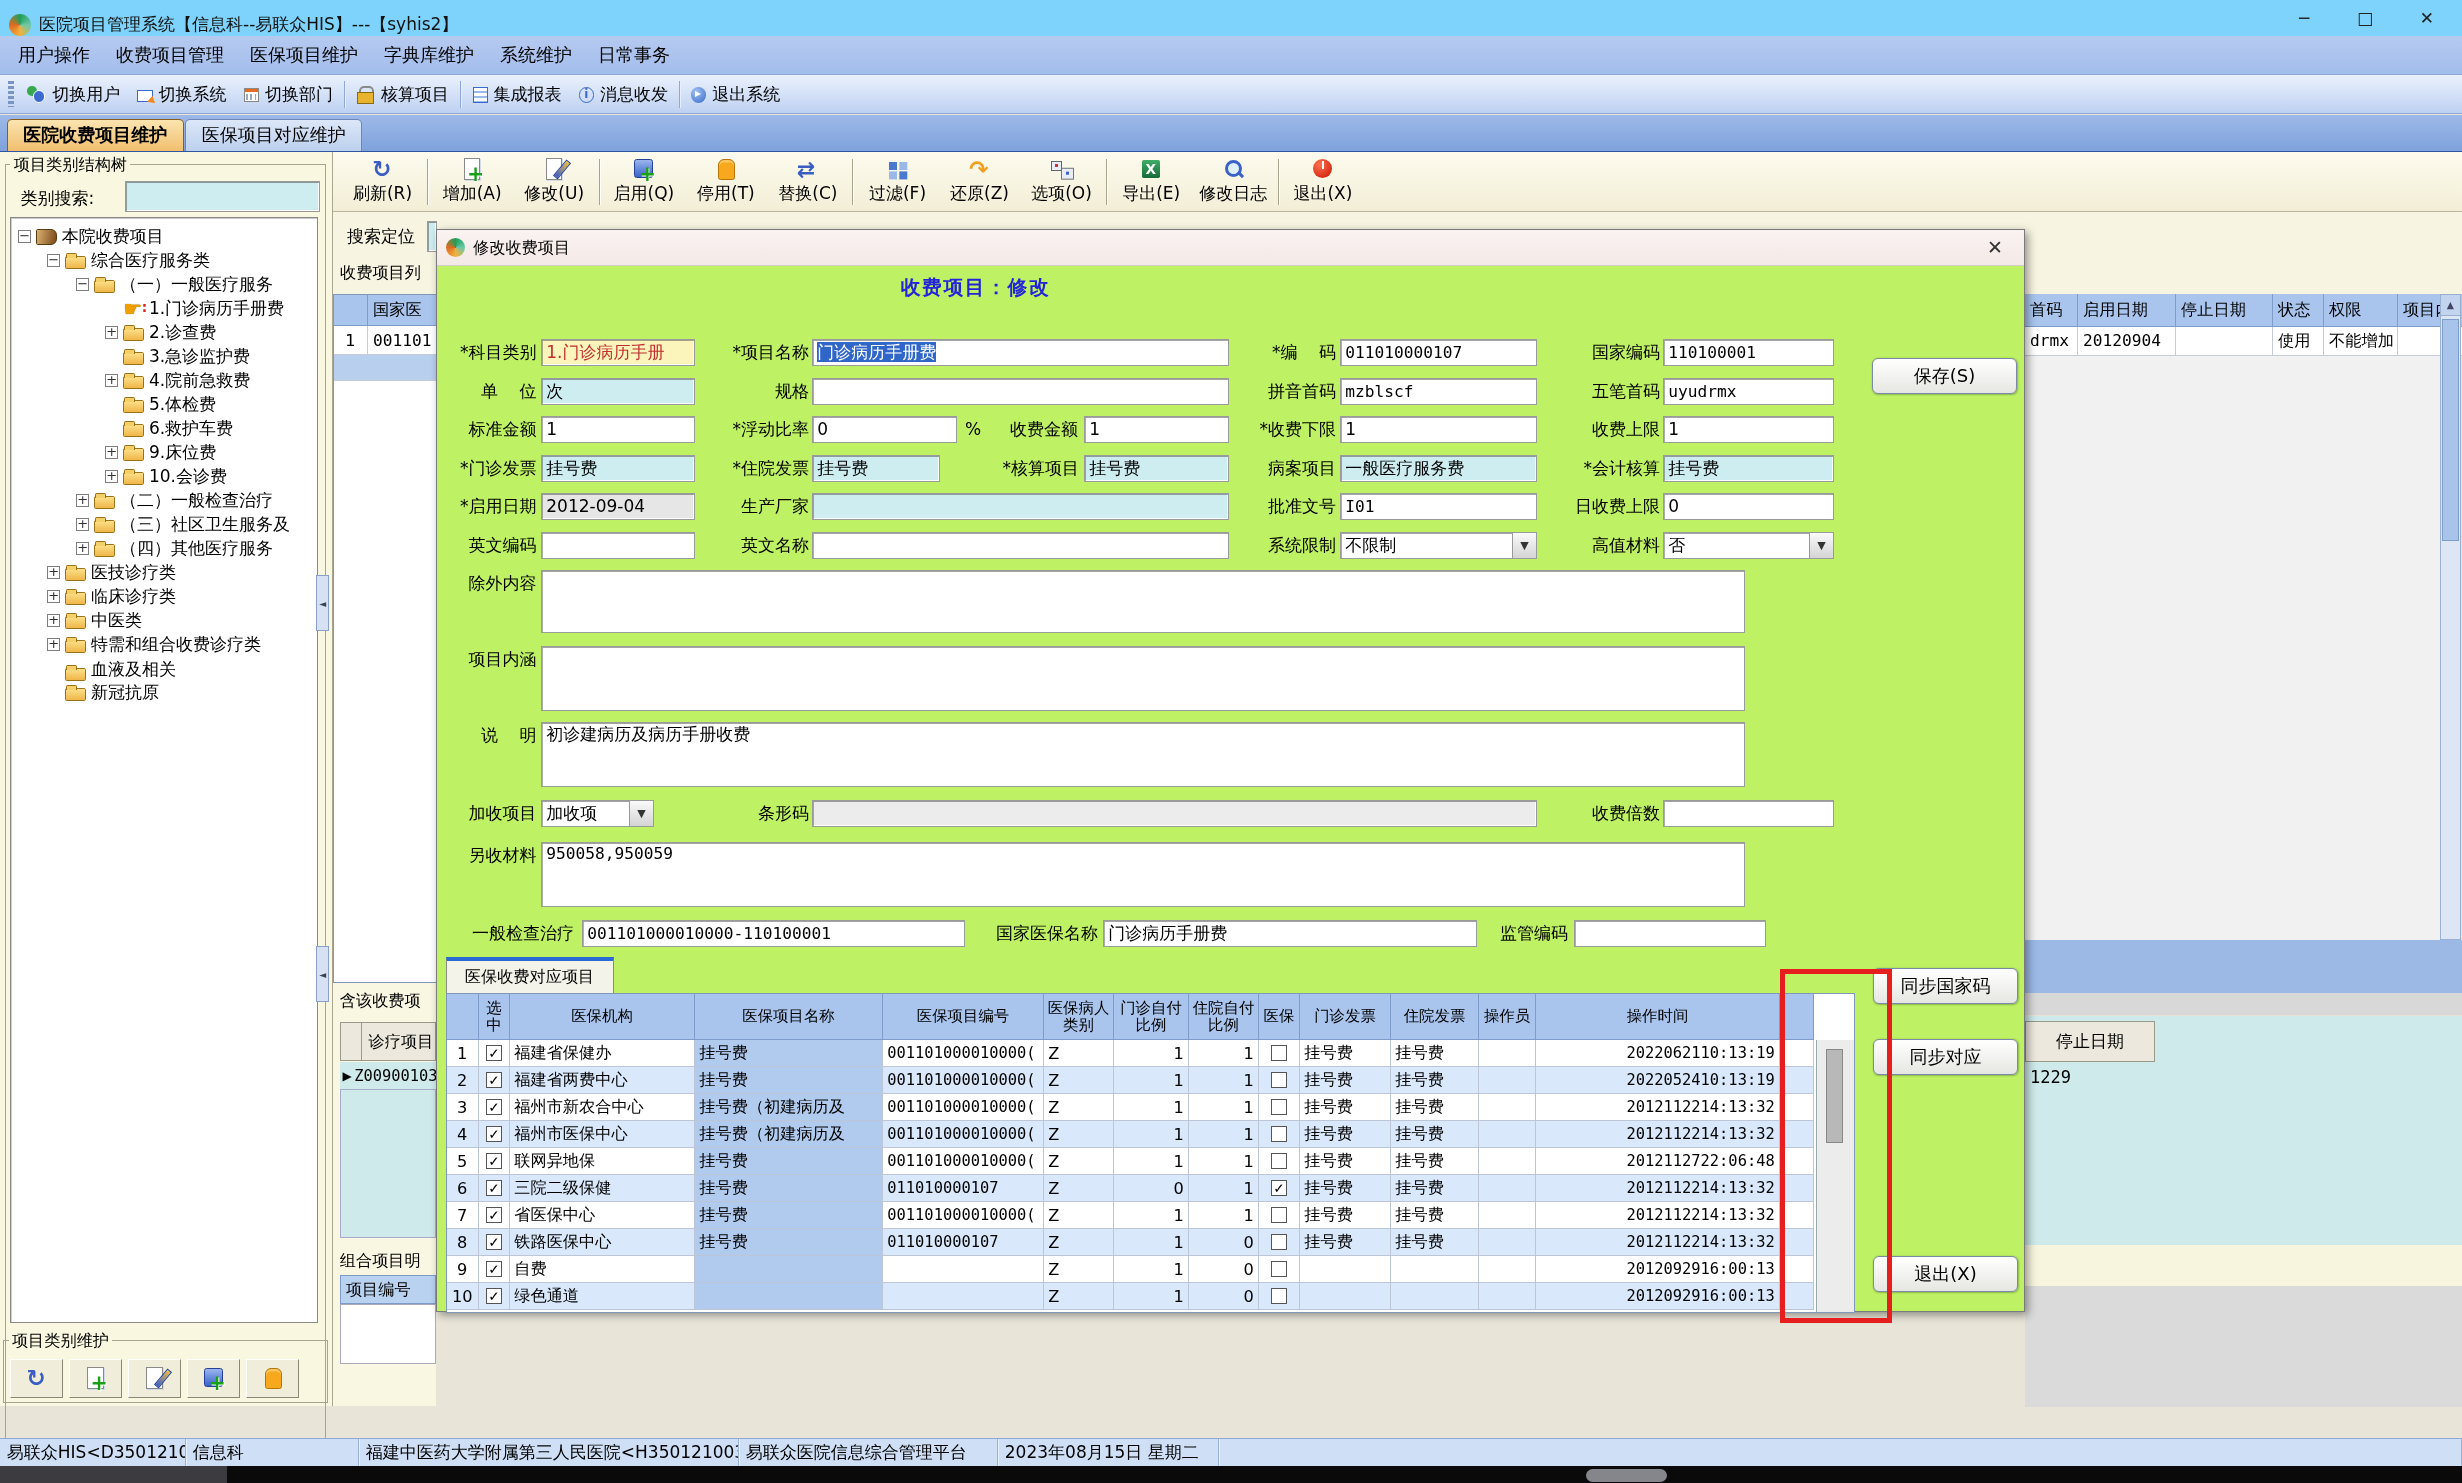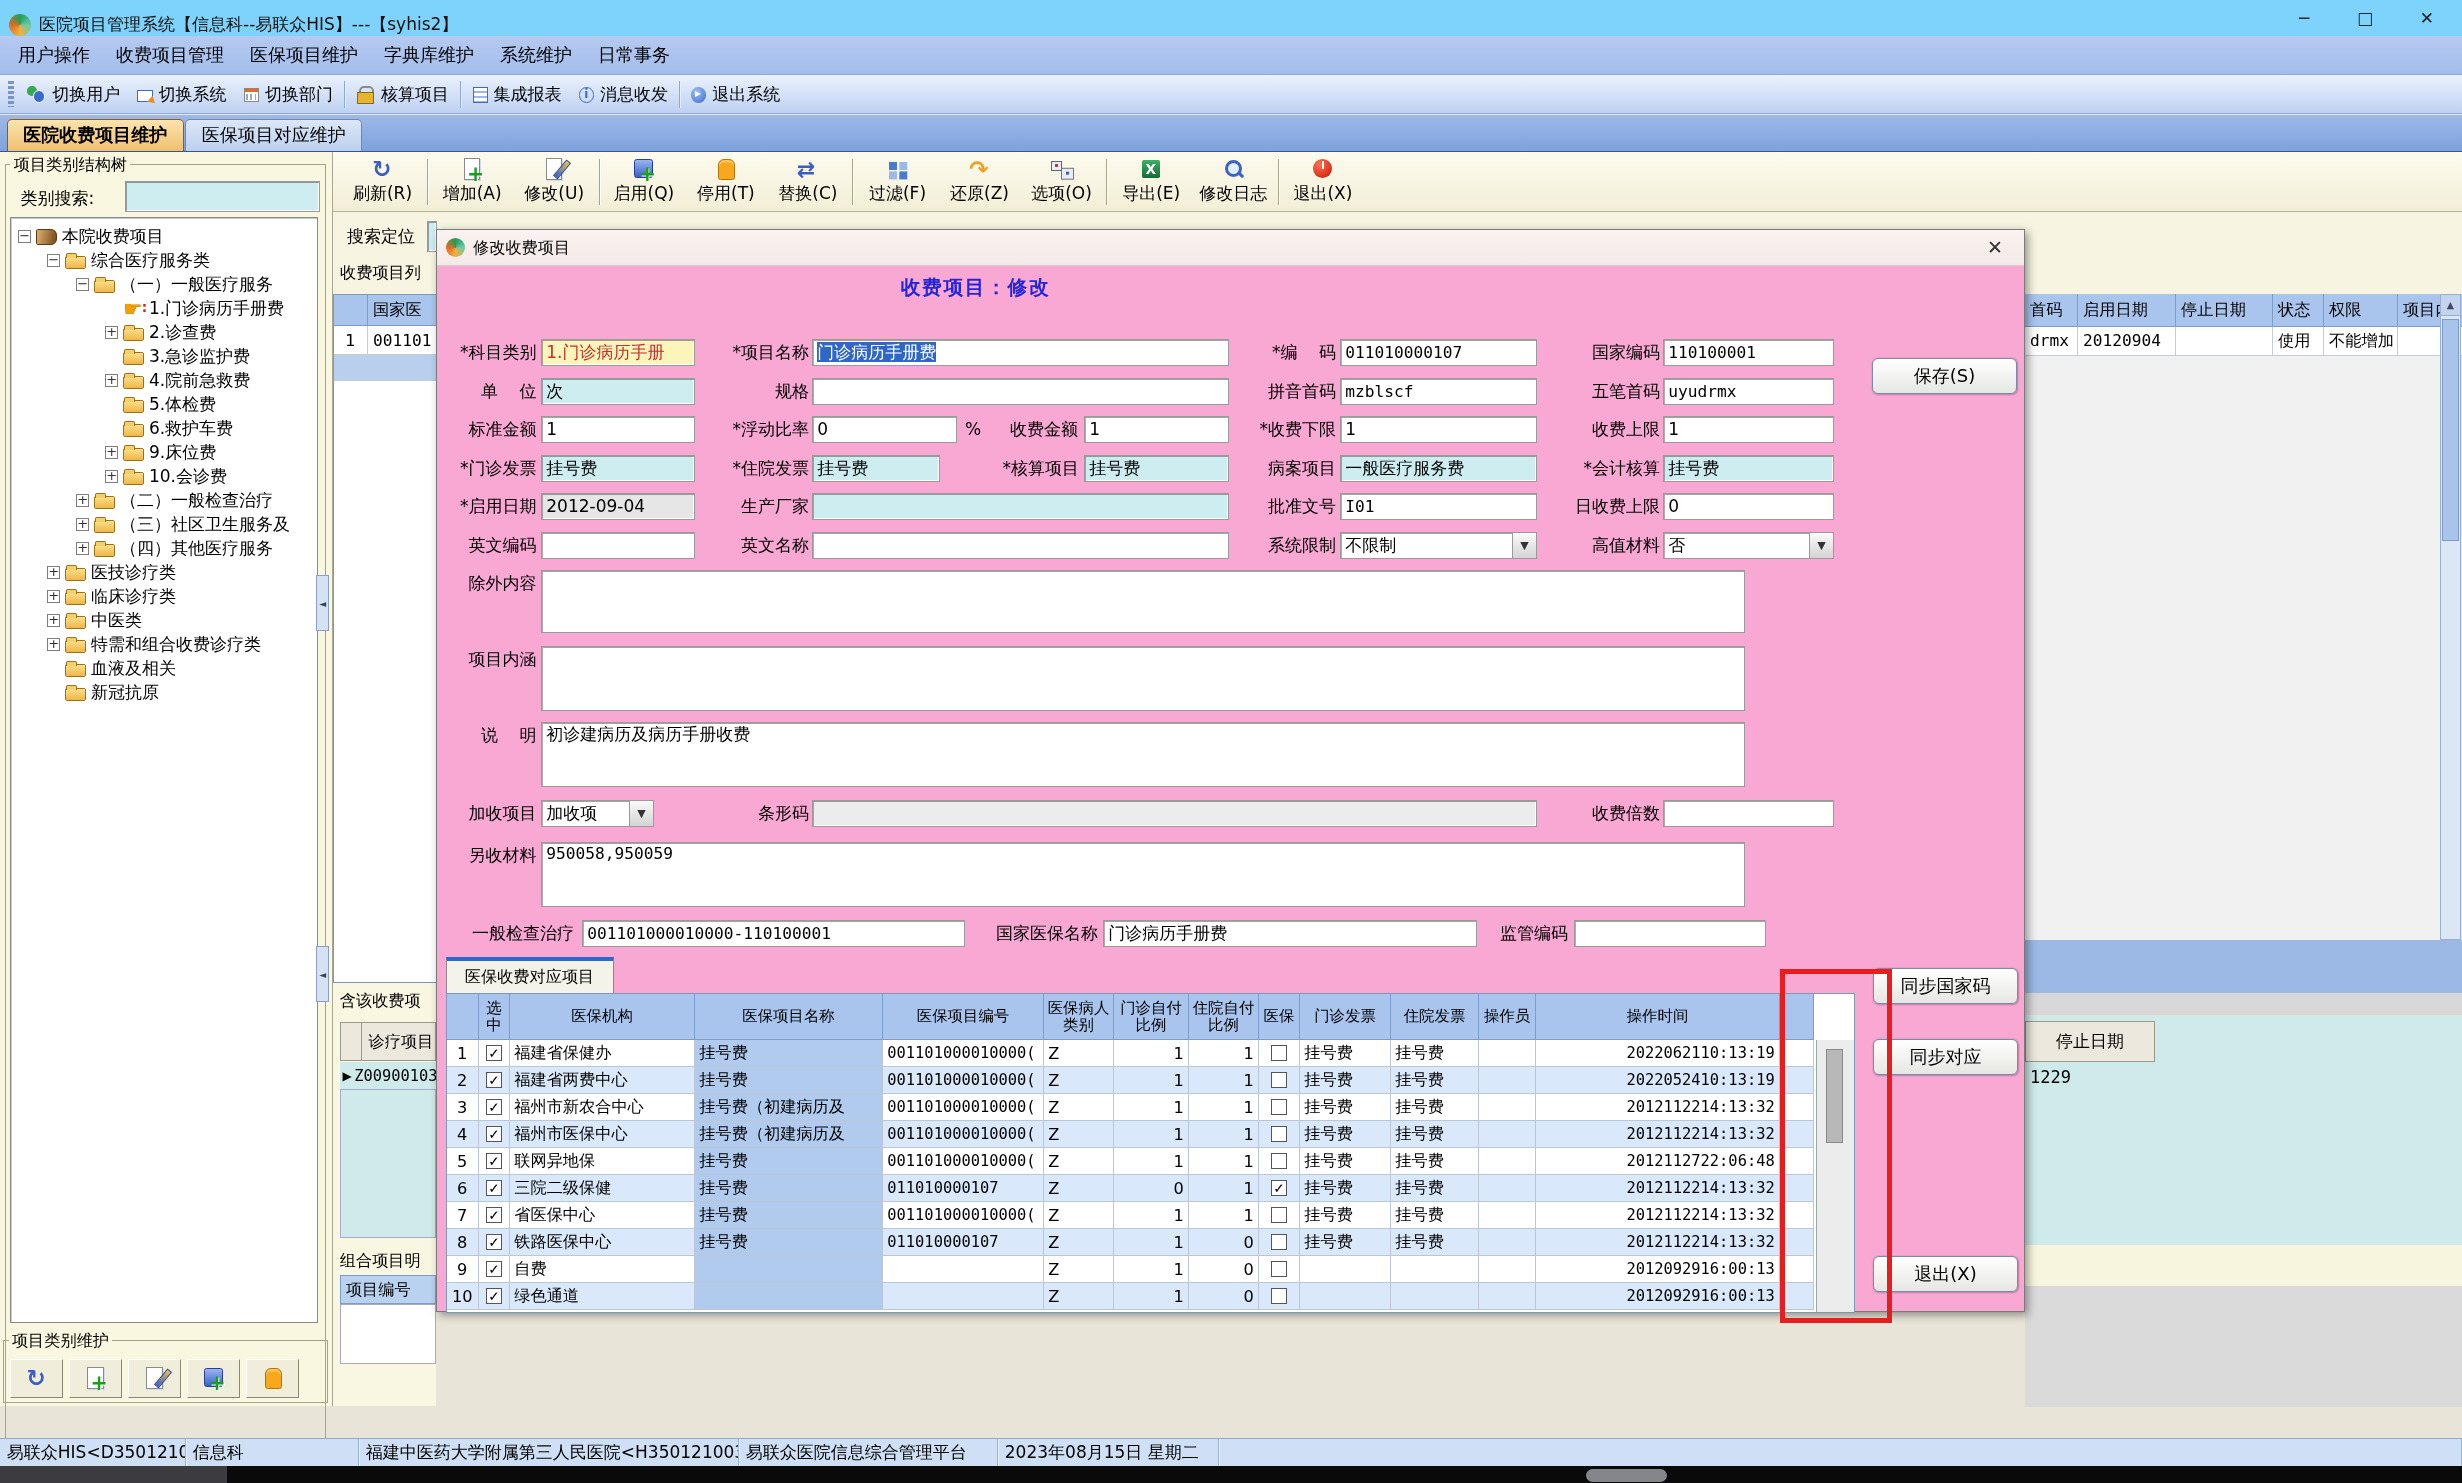--- a/index.html
+++ b/index.html
@@ -80,21 +80,21 @@
   .tico.book { background:linear-gradient(100deg,#d8b070,#7a4a1a); border:0.9px solid #5a3a10; height:16.2px; margin-top:0.9px; border-radius:1.7px 6px 6px 1.7px; }
   .tico.hand::before { content:"☛"; font-size:21.4px; line-height:17px; color:#f0a000; text-shadow:0 0 0.9px #7a5200; }
   .tico.hand::after { content:":"; color:#e02020; font-weight:bold; position:absolute; right:-3.4px; top:-1.7px; font-size:13.7px; }
   .mbtn { width:53px; height:39px; background:#f0eedb; border:0.9px solid; border-color:#fff #8a8875 #8a8875 #fff; display:flex; align-items:center; justify-content:center; margin-right:6px; }
 
   
   .hdrcell { background:#a9c5ee; border-right:0.9px solid #7e9cc9; border-bottom:1.7px solid #7e9cc9; font-size:16.2px; display:flex; align-items:center; padding:0 5.1px; overflow:hidden; white-space:nowrap; }
   .rowcell { background:#fff; border-right:0.9px solid #c4ccd8; border-bottom:0.9px solid #c4ccd8; font-size:16.2px; display:flex; align-items:center; padding:0 5.1px; overflow:hidden; white-space:nowrap; font-family:"DejaVu Sans Mono","Liberation Mono",monospace; }
 
   
-  #dialog { position:absolute; left:436px; top:229px; width:1589px; height:1083px; background:#f9a8d4; border:0.9px solid #7a7a7a; box-shadow:2.6px 3.4px 8.5px rgba(0,0,0,.4); z-index:10; }
+  #dialog { position:absolute; left:436px; top:229px; width:1589px; height:1083px; background:#bef264; border:0.9px solid #7a7a7a; box-shadow:2.6px 3.4px 8.5px rgba(0,0,0,.4); z-index:10; }
   #dlg-titlebar { position:absolute; left:0; top:0; right:0; height:36px; background:linear-gradient(#fbf3f1,#f3e9e7); border-bottom:0.9px solid #d8ccc8; display:flex; align-items:center; }
   #dlg-heading { position:absolute; left:154px; top:44px; width:769px; text-align:center; font-size:19.7px; font-weight:bold; color:#2424d8; letter-spacing:1.7px; }
   .flab { position:absolute; text-align:right; font-size:17px; line-height:27px; white-space:pre; color:#000; }
   .fld { position:absolute; height:27px; background:#fff; border:0.9px solid #9a9a9a; box-shadow:inset 0.9px 0.9px 0 rgba(90,90,90,.55), inset -0.9px -0.9px 0 #fff; font-size:17px; line-height:25px; padding:0 4.3px; white-space:pre; overflow:hidden; }
   .fld.cyan { background:#cdedf1; } .fld.yellow { background:#fbf5bb; color:#c03030; }
   .fld.gray { background:#e6e6e6; } .fld.dis { background:#ececec; }
   .fld.mono { font-family:"DejaVu Sans Mono","Liberation Mono",monospace; font-size:16.2px; }
   .fld.ta { line-height:22px; white-space:pre-wrap; }
   .fld.drop::after { content:"▼"; position:absolute; right:0; top:0; bottom:0; width:23px; background:linear-gradient(#fafafa,#d4d4d4); border-left:0.9px solid #999; font-size:11px; color:#333; display:flex; align-items:center; justify-content:center; }
   .selspan { background:#2f66c8; color:#fff; }
@@ -391,21 +391,21 @@
         <div class="trow" style="padding-left: 36px;">
           <span class="texp">+</span>
           <span class="tico folder"></span>
           <span>中医类</span>
         </div>
         <div class="trow" style="padding-left: 36px;">
           <span class="texp">+</span>
           <span class="tico folder"></span>
           <span>特需和组合收费诊疗类</span>
         </div>
-        <div class="trow" style="padding-left: 36px;">
+        <div class="trow" style="padding-left: 36px; align-items: flex-end;">
           <span class="texp-sp"></span>
           <span class="tico folder"></span>
           <span>血液及相关</span>
         </div>
         <div class="trow" style="padding-left: 36px;">
           <span class="texp-sp"></span>
           <span class="tico folder"></span>
           <span>新冠抗原</span>
         </div>
       </div>

